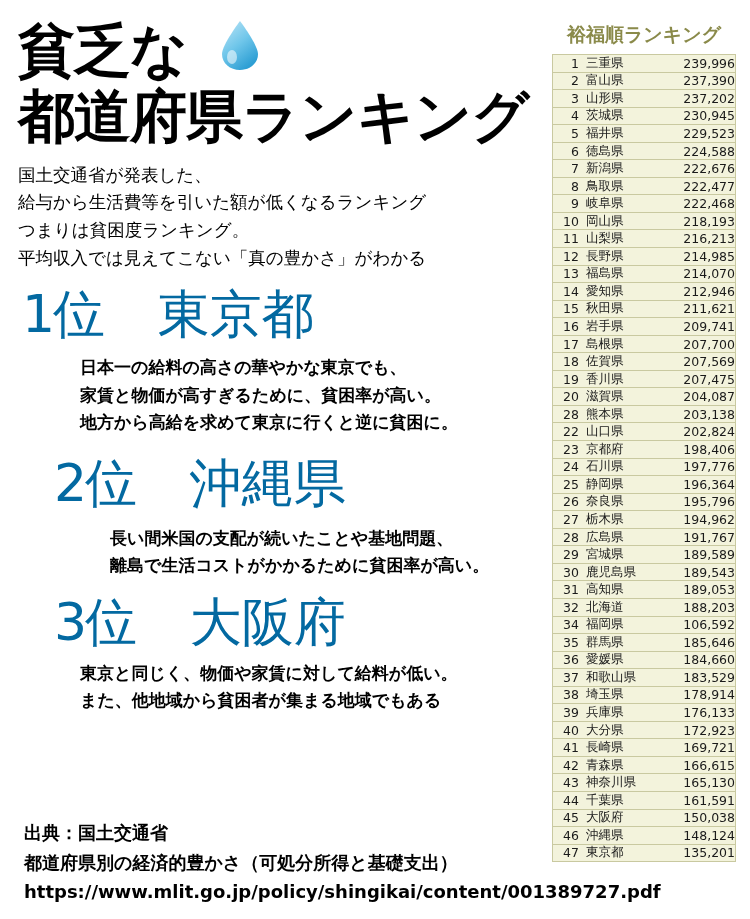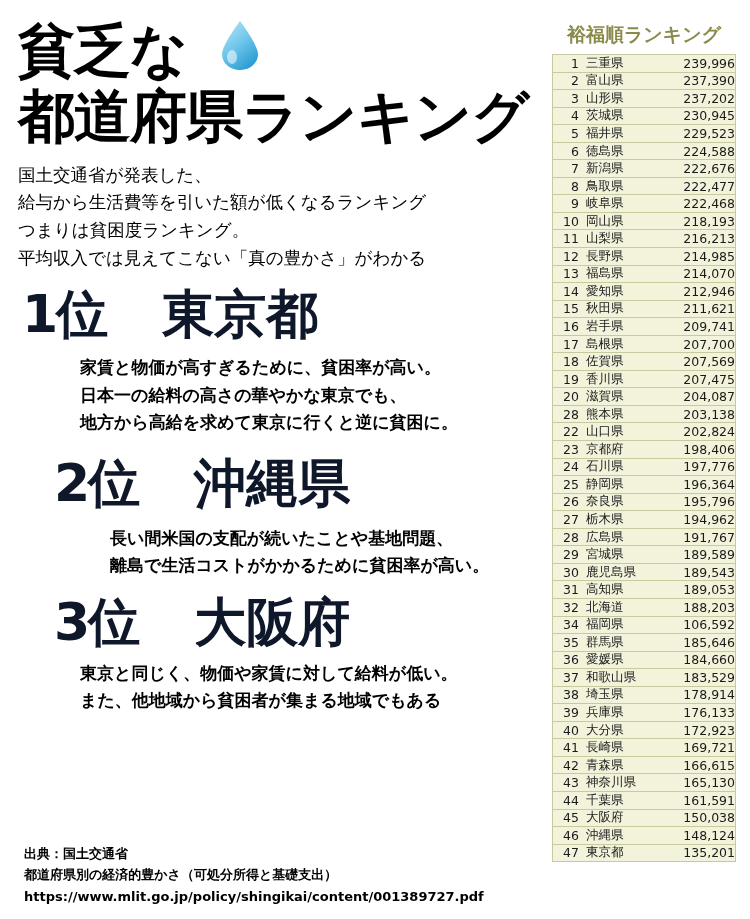--- a/index.html
+++ b/index.html
@@ -34,45 +34,45 @@
     top:-4px;
   }
   .lead{
     margin-top:14px;
     font-size:17.5px;
     line-height:1.58;
     color:#000;
     font-weight:500;
   }
   .rank-head{
-    font-weight:bold;
+    font-weight:normal;
     font-size:52px;
     line-height:1.0;
-    color:#0f172a;
+    color:#0369a1;
     white-space:nowrap;
   }
   .rank-head .num{letter-spacing:-2px;}
   .rank-head .pref{margin-left:38px;}
   .rank-1{margin-top:16px;margin-left:4px;}
   .rank-2{margin-top:20px;margin-left:36px;}
   .rank-3{margin-top:16px;margin-left:36px;}
   .desc{
     margin-top:14px;
     margin-left:62px;
     font-size:17px;
     line-height:1.62;
     font-weight:600;
     color:#000;
   }
   .desc.d2{margin-left:92px;margin-top:16px;}
   .desc.d3{margin-left:62px;margin-top:12px;}
 
   .source{
     position:absolute;left:24px;bottom:12px;
-    font-size:13px;
+    font-size:18px;
     line-height:1.65;
     font-weight:700;
     color:#000;
   }
   .source .url{font-weight:700;}
 
   
   .right{
     position:absolute;right:8px;top:0;width:196px;height:919px;
   }
@@ -145,22 +145,22 @@
       <div>給与から生活費等を引いた額が低くなるランキング</div>
       <div>つまりは貧困度ランキング。</div>
       <div>平均収入では見えてこない「真の豊かさ」がわかる</div>
     </div>
 
     <div class="rank-head rank-1">
       <span class="num">1位</span>
       <span class="pref">東京都</span>
     </div>
     <div class="desc d1">
+      <div>日本一の給料の高さの華やかな東京でも、</div>
       <div>家賃と物価が高すぎるために、貧困率が高い。</div>
-      <div>日本一の給料の高さの華やかな東京でも、</div>
       <div>地方から高給を求めて東京に行くと逆に貧困に。</div>
     </div>
 
     <div class="rank-head rank-2">
       <span class="num">2位</span>
       <span class="pref">沖縄県</span>
     </div>
     <div class="desc d2">
       <div>長い間米国の支配が続いたことや基地問題、</div>
       <div>離島で生活コストがかかるために貧困率が高い。</div>

